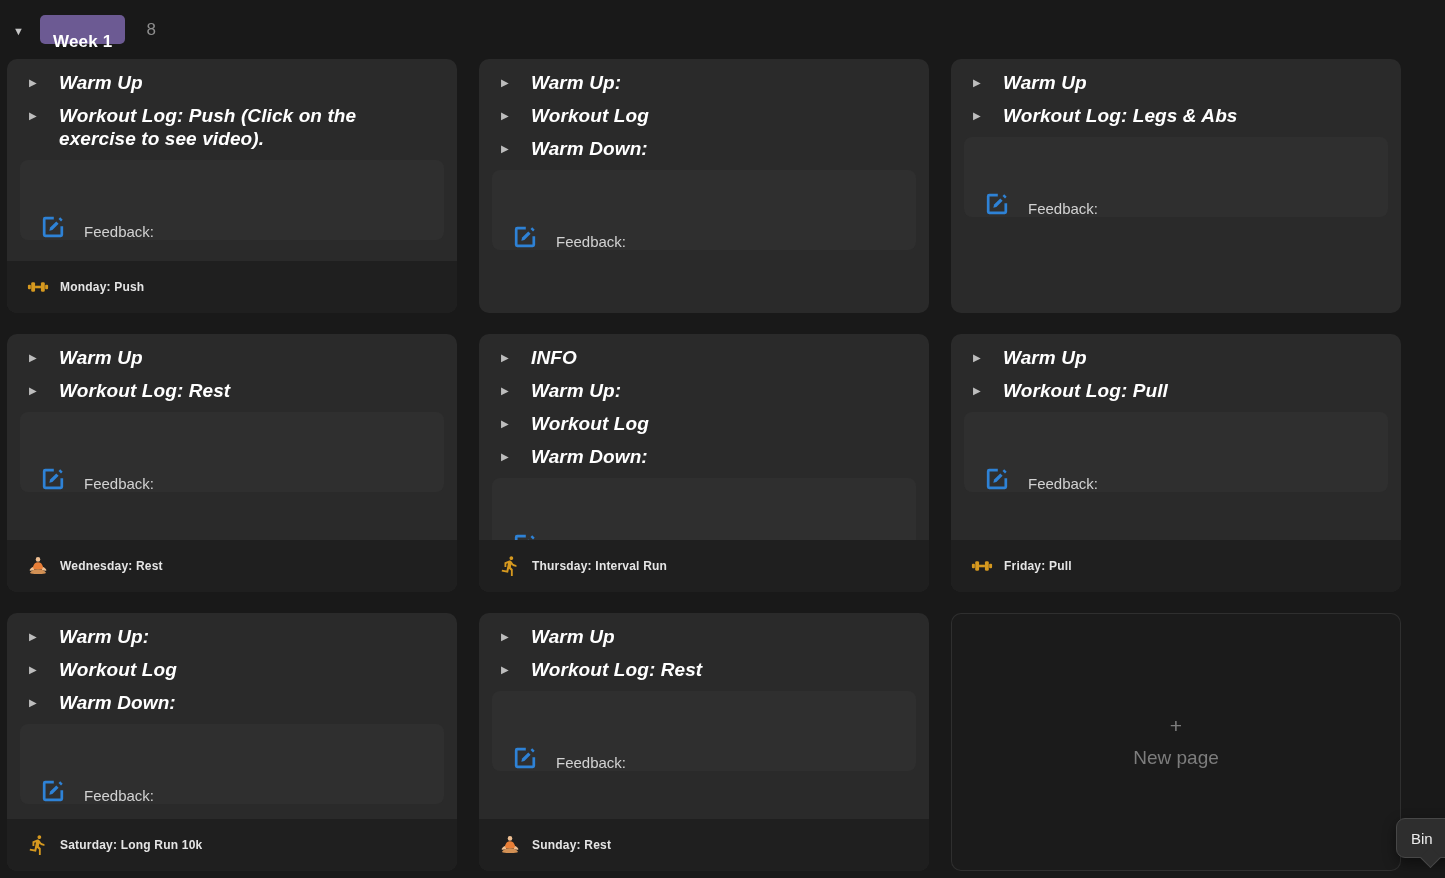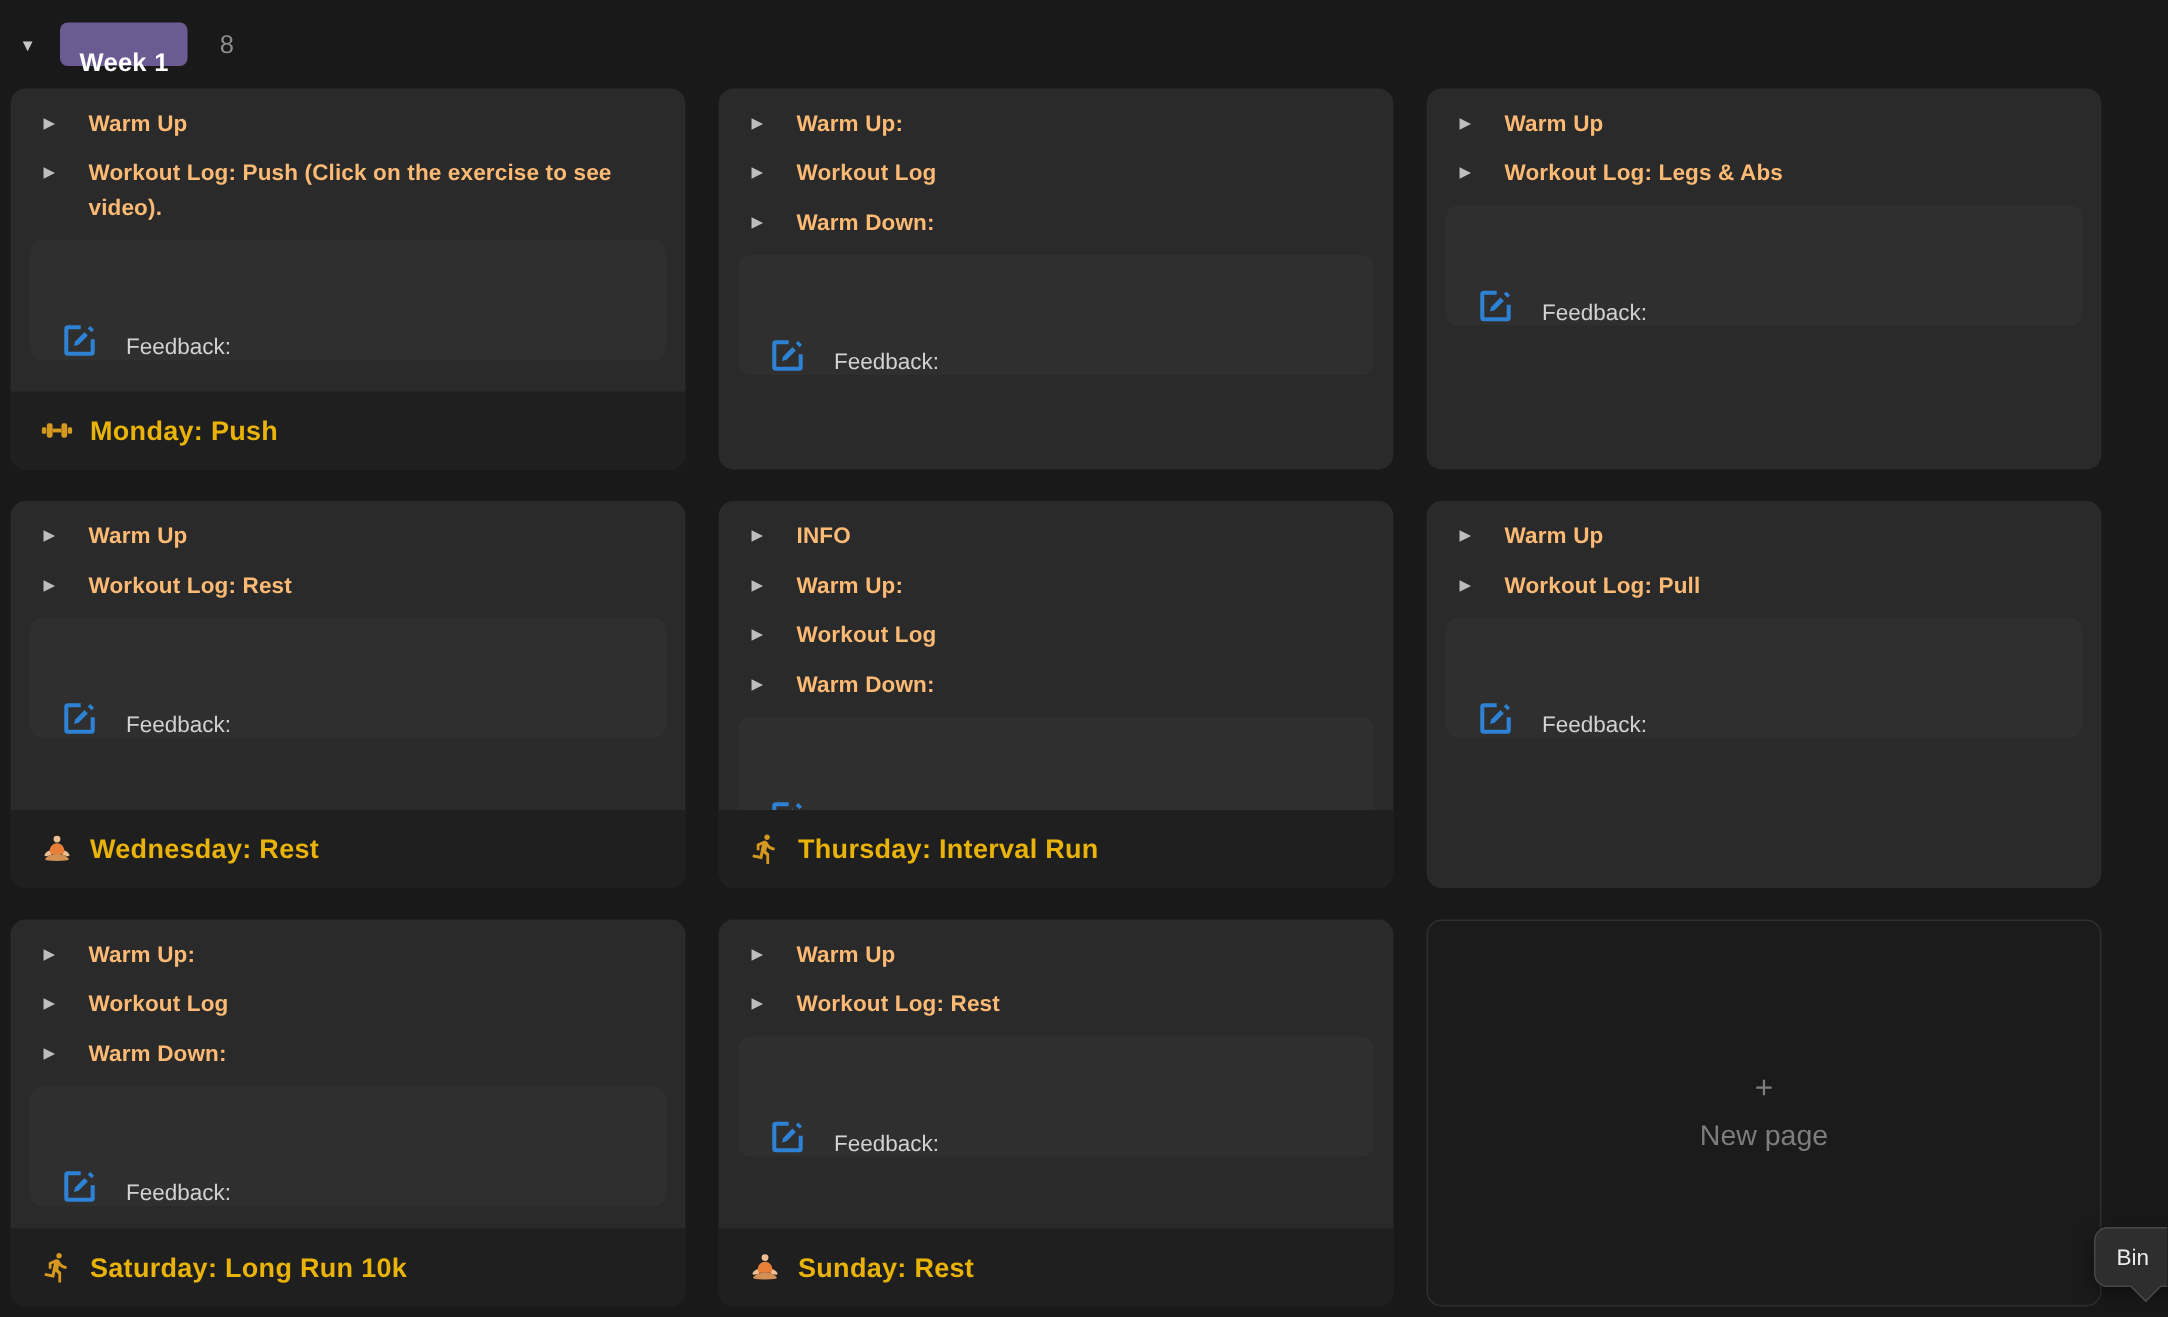--- a/index.html
+++ b/index.html
@@ -32,38 +32,39 @@
   }
   .card {
     background: var(--card-preview-bg, #2a2a2a);
     border-radius:10px; overflow:hidden;
     display:flex; flex-direction:column; cursor:pointer;
   }
   .preview { flex:1 1 auto; padding:12px 13px 0; overflow:hidden; }
   .toggle-row { display:flex; padding-left:9px; margin-bottom:10px; line-height:23px; }
   .tri { color:#bdbdbd; font-size:10px; width:30px; flex:none; line-height:23px; }
   .toggle-label {
-    color:#fdba74; font-size:15px; font-weight:700; letter-spacing:.1px;
+    color:#ffffff; font-size:19px; font-weight:700; letter-spacing:.1px;
     max-width:378px;
+    font-style:italic;
   }
   .callout {
     height:80px; background: var(--callout-bg, #2f2f2f);
     border-radius:8px; display:flex; align-items:flex-end;
     padding:0 20px; gap:18px; flex:none;
   }
   .callout-icon { width:26px; height:26px; color: var(--accent-blue, #2e82d6); flex:none; }
   .callout-icon svg { width:26px; height:26px; display:block; }
   .callout-label { color:#d2d2d2; font-size:15px; }
   .title-bar {
     height:52px; background: var(--title-bar-bg, #1f1f1f);
     display:flex; align-items:center; padding:0 14px 0 20px; gap:11px; flex:none;
   }
   .card-icon { width:22px; height:22px; color: var(--icon-orange, #d6991f); flex:none; }
   .card-icon svg { width:22px; height:22px; display:block; }
-  .card-title { color:#eab308; font-size:18px; font-weight:700; letter-spacing:.2px; white-space:nowrap; }
+  .card-title { color:#e5e5e5; font-size:12px; font-weight:700; letter-spacing:.2px; white-space:nowrap; }
 
   
   .new-page {
     background:#1b1b1b;
     border:1px solid rgba(255,255,255,.09);
     border-radius:10px;
     display:flex; align-items:center; justify-content:center; gap:11px;
     color:#7d7d7d; font-size:19px; cursor:pointer;
   }
   .plus { font-size:21px; line-height:1; color:#7d7d7d; }
@@ -263,20 +264,32 @@
           <span class="callout-icon">
             <svg viewBox="0 0 26 26">
               <path d="M21.8 12.2v8.6c0 .55-.45 1-1 1H5.2c-.55 0-1-.45-1-1V5.2c0-.55.45-1 1-1h8.6" fill="none" stroke="currentColor" stroke-width="2.7"></path>
               <path d="M10.1 13.6l6.2-6.2 2.3 2.3-6.2 6.2-3.1.8z" fill="currentColor"></path>
               <path d="M20.2 3.3l2.5 2.5-1.7 1.7-2.5-2.5z" fill="currentColor"></path>
             </svg>
           </span>
           <span class="callout-label">Feedback:</span>
         </div>
       </div>
+      <div class="title-bar">
+        <span class="card-icon">
+          <svg viewBox="0 0 24 24" fill="currentColor">
+            <rect x="1" y="9.6" width="3.2" height="4.8" rx="1.1"></rect>
+            <rect x="4.6" y="6.8" width="4.2" height="10.4" rx="1.5"></rect>
+            <rect x="8.8" y="10.6" width="6.4" height="2.8"></rect>
+            <rect x="15.2" y="6.8" width="4.2" height="10.4" rx="1.5"></rect>
+            <rect x="19.8" y="9.6" width="3.2" height="4.8" rx="1.1"></rect>
+          </svg>
+        </span>
+        <span class="card-title">Friday: Pull</span>
+      </div>
     </div>
     <div class="card">
       <div class="preview">
         <div class="toggle-row">
           <span class="tri">▶</span>
           <span class="toggle-label">Warm Up:</span>
         </div>
         <div class="toggle-row">
           <span class="tri">▶</span>
           <span class="toggle-label">Workout Log</span>

